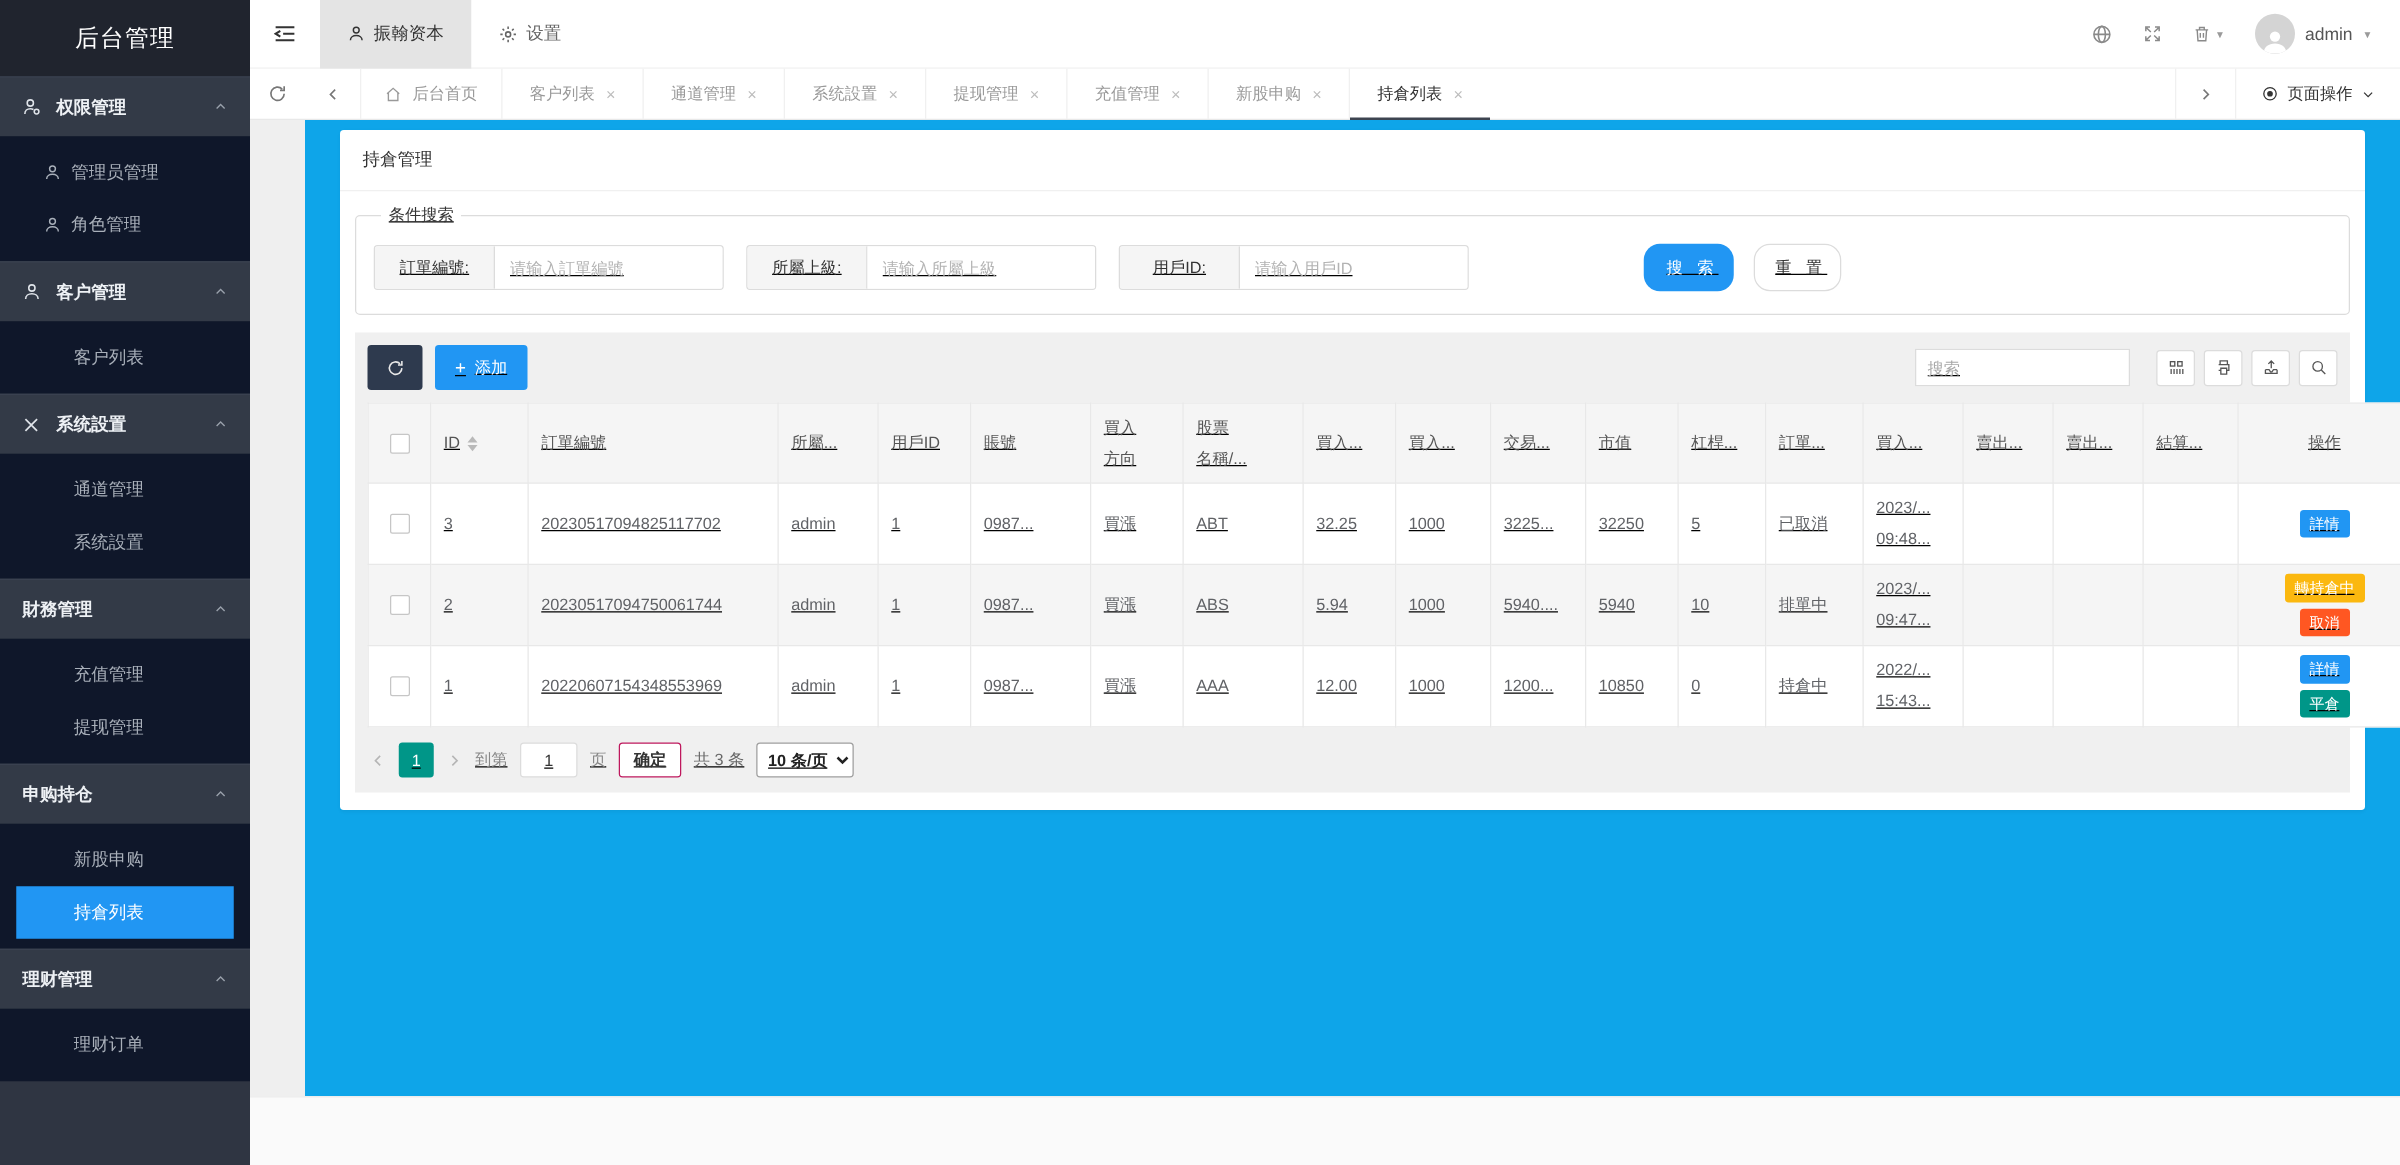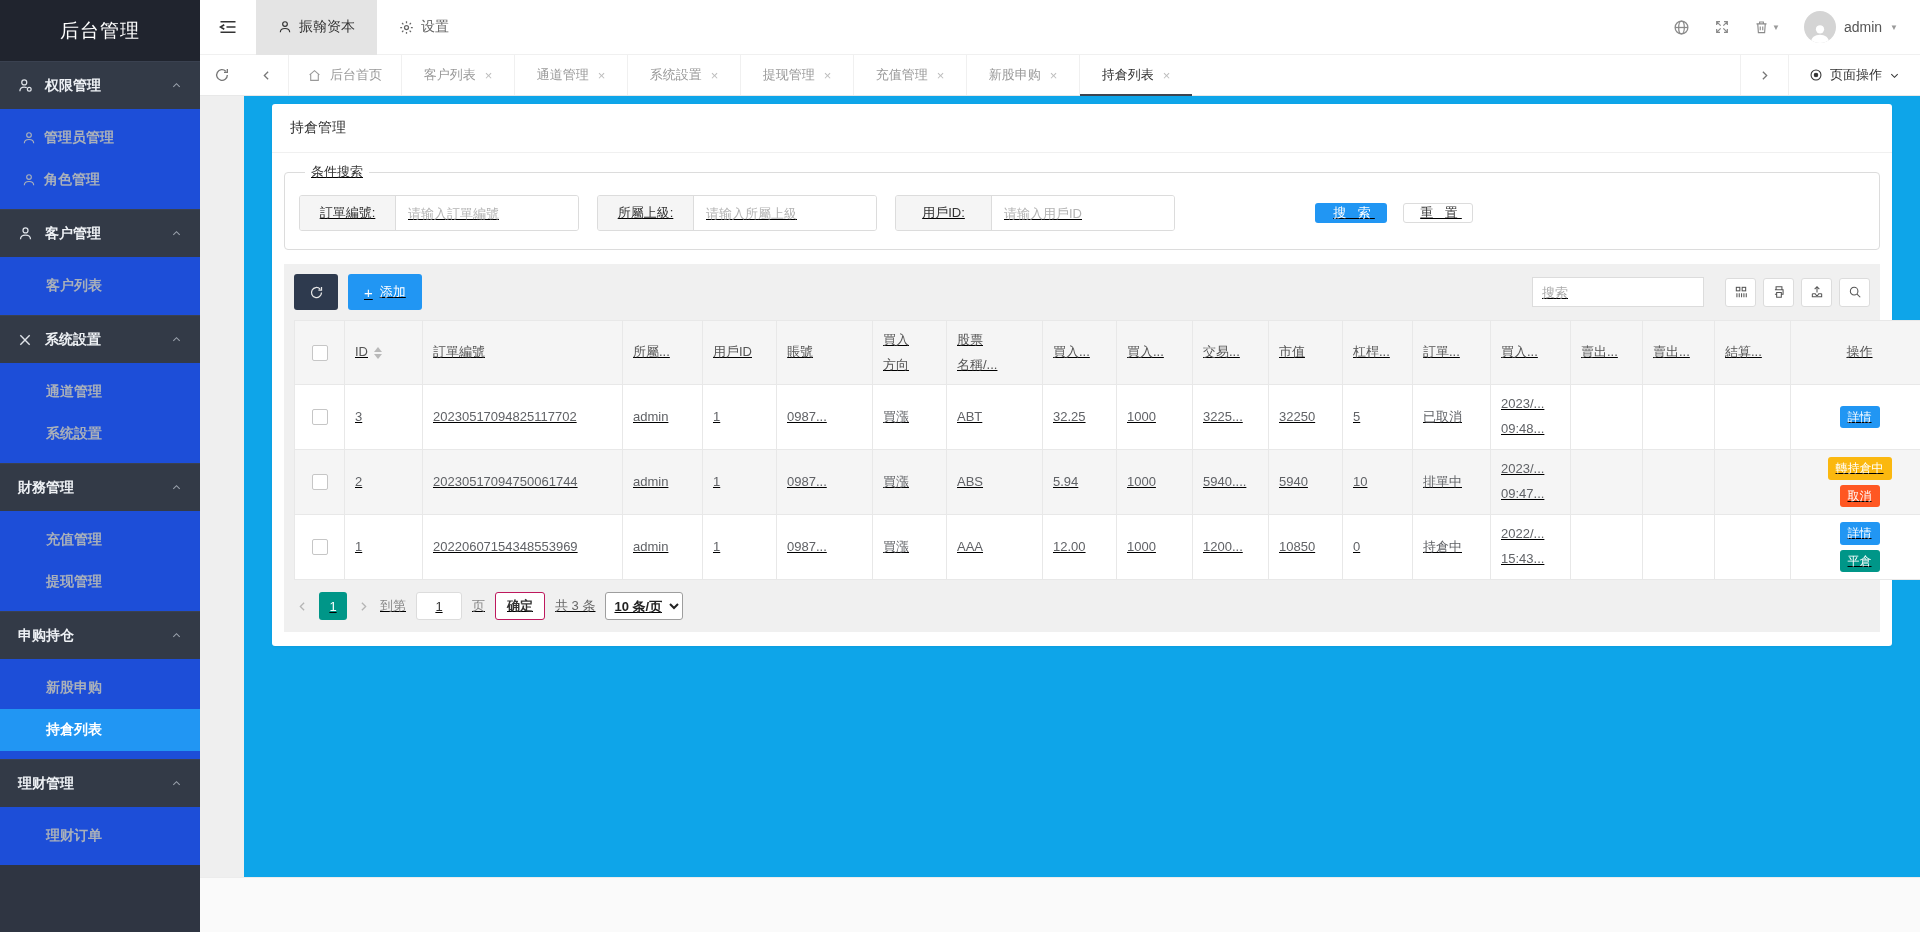--- a/index.html
+++ b/index.html
@@ -7,21 +7,21 @@
   body{font-family:"Liberation Sans","DejaVu Sans",sans-serif;display:flex;background:#efefef;font-size:13px;}
   svg{display:block;}
 
   
   .sidebar{width:200px;height:932px;background:#2f3542;flex-shrink:0;display:flex;flex-direction:column;}
   .sidebar-header{height:61px;background:#20242e;color:#fff;display:flex;align-items:center;justify-content:center;font-size:19px;flex-shrink:0;letter-spacing:1px;}
   .menu{flex:1;overflow:hidden;}
   .group-header{height:48px;display:flex;align-items:center;padding:16px 18px;color:#eef1f5;font-size:14px;font-weight:bold;cursor:pointer;background:#333a47;border-top:1px solid #3a4150;}
   .gicon{width:17px;margin-right:10px;display:inline-flex;color:#dfe3e9;}
   .chev{margin-left:auto;color:#99a0ab;display:inline-flex;}
-  .submenu{background:#1d4ed8;padding:8px 0;font-weight:bold;}
+  .submenu{background:#0f172a;padding:8px 13px;}
   .menu-item{height:42px;display:flex;align-items:center;padding-left:46px;font-size:14px;color:#a9b0ba;cursor:pointer;}
   .menu-item .micon{margin-right:8px;display:inline-flex;color:#a9b0ba;margin-left:-24px;}
   .menu-item.active{background:#2196f3;color:#fff;}
 
   
   .main{flex:1;display:flex;flex-direction:column;height:932px;min-width:0;}
 
   .topbar{height:55px;background:#fff;display:flex;align-items:center;flex-shrink:0;border-bottom:1px solid #f0f0f0;}
   .hamburger{width:56px;height:61px;display:flex;align-items:center;justify-content:center;color:#333;cursor:pointer;}
   .app-tab{height:61px;display:flex;align-items:center;padding:0 22px;color:#666;font-size:14px;gap:7px;cursor:pointer;}
@@ -49,21 +49,21 @@
   .card-header{padding:15px 18px;font-size:14px;color:#333;border-bottom:1px solid #f0f0f0;}
   .card-body{padding:8px 8px;text-decoration:underline;}
 
   fieldset.search{border:1px solid #dcdcdc;border-radius:4px;margin:2px 4px;padding:4px 14px 18px;}
   legend.search-legend{font-size:13px;color:#333;padding:0 6px;margin-left:6px;}
   .search-row{display:flex;align-items:center;margin-top:10px;}
   .input-group{display:flex;height:36px;border:1px solid #dcdcdc;border-radius:3px;overflow:hidden;margin-right:18px;background:#fff;}
   .ig-label{background:#f5f5f5;border-right:1px solid #dcdcdc;display:flex;align-items:center;justify-content:center;padding:0 12px;font-size:13px;color:#333;min-width:96px;}
   .ig-input{border:none;outline:none;width:182px;padding:0 12px;font-size:13px;color:#333;background:#fff;}
   .ig-input::placeholder{color:#b3b3b3;}
-  .btn{height:20px;border-radius:3px;font-size:13px;border:none;cursor:pointer;}
+  .btn{height:38px;border-radius:13px;font-size:13px;border:none;cursor:pointer;}
   .btn-search{background:#2196f3;color:#fff;width:72px;margin-left:122px;letter-spacing:4px;padding-left:6px;}
   .btn-reset{background:#fff;border:1px solid #dcdcdc;width:70px;margin-left:16px;color:#333;letter-spacing:4px;padding-left:6px;}
 
   .panel{background:#f0f0f0;margin:14px 4px 6px;padding:10px;}
   .panel-toolbar{display:flex;align-items:center;margin-bottom:10px;}
   .btn-refresh{width:44px;height:36px;background:#2e3a4e;border-radius:3px;color:#e8e8e8;display:flex;align-items:center;justify-content:center;border:none;cursor:pointer;}
   .btn-add{height:36px;background:#2196f3;color:#fff;border-radius:3px;padding:0 16px;margin-left:10px;display:flex;align-items:center;gap:7px;font-size:13px;border:none;cursor:pointer;}
   .toolbar-right{margin-left:auto;display:flex;align-items:center;gap:7px;}
   .toolbar-search{width:172px;height:30px;border:1px solid #dcdcdc;padding:0 9px;font-size:13px;color:#333;outline:none;margin-right:14px;}
   .toolbar-search::placeholder{color:#a8a8a8;}

